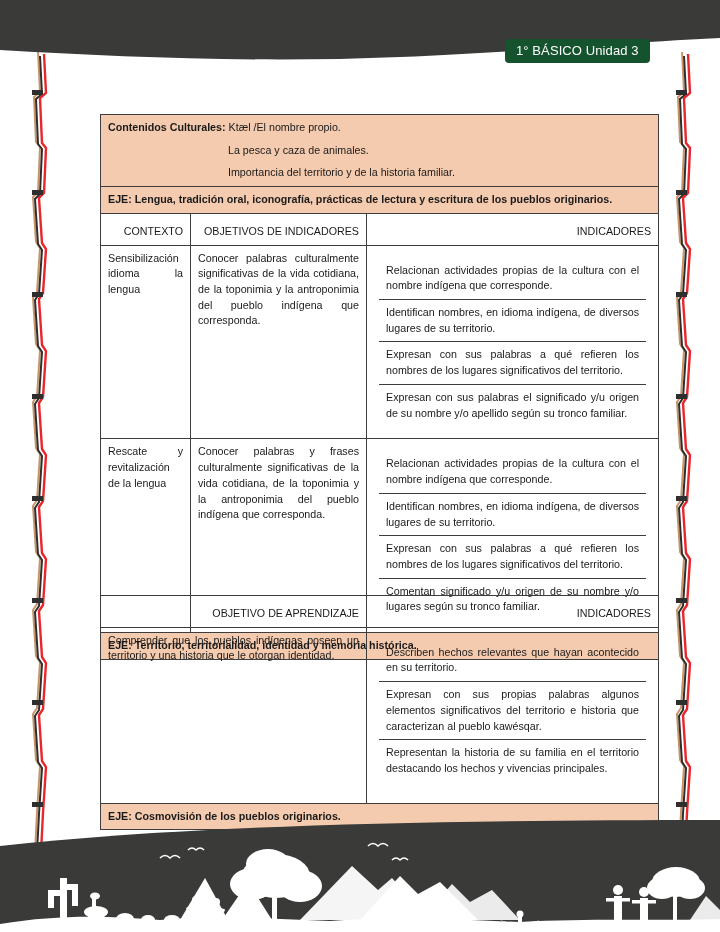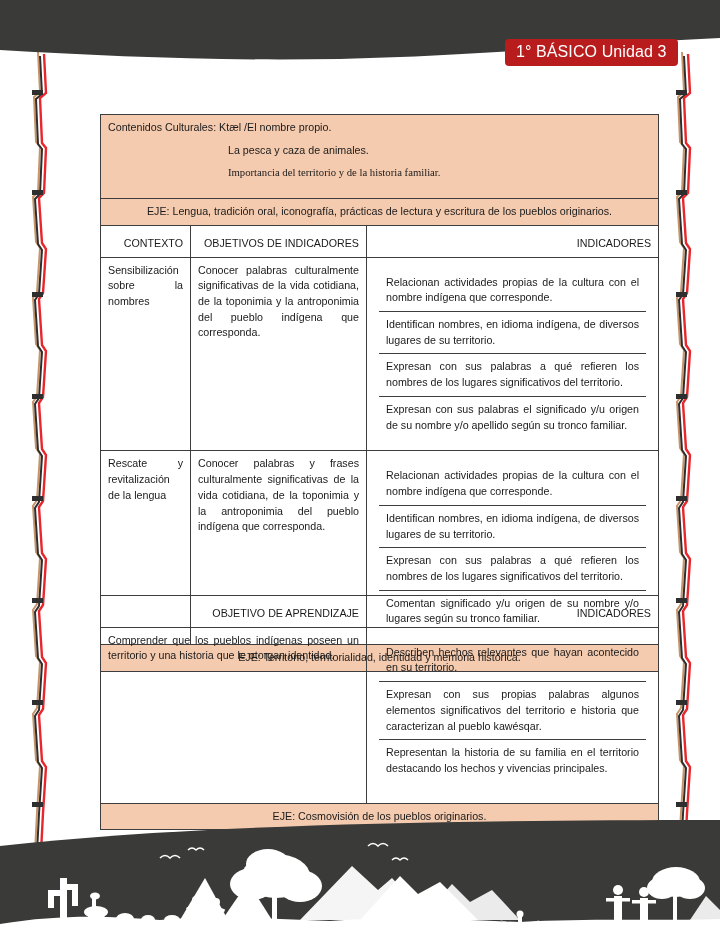--- a/index.html
+++ b/index.html
@@ -22,23 +22,23 @@
     width: 720px; height: 80px;
     z-index: 5;
     pointer-events: none;
   }
   .top-banner svg { display: block; }
 
   .unit-badge {
     position: absolute;
     top: 39px;
     left: 505px;
-    background: #b91c1c;
+    background: #14532d;
     color: #ffffff;
-    font-size: 16px;
+    font-size: 13px;
     padding: 4px 11px 5px 11px;
     border-radius: 4px;
     letter-spacing: 0.1px;
     white-space: nowrap;
     z-index: 7;
   }
   .badge-stem {
     position: absolute;
     left: 593px;
     top: 28px;
@@ -89,28 +89,27 @@
     border: 1px solid #3d3d3d;
     padding: 5px 7px 5px 7px;
     vertical-align: top;
     line-height: 1.47;
   }
 
   .band {
     background: #f5cbaf;
   }
   .band-title {
-    font-weight: normal;
-    text-align: center;
+    font-weight: bold;
   }
   .cc-line {
     padding: 0;
     margin: 0 0 7px 0;
   }
-  .cc-line:last-child { margin-bottom: 12px; font-family: Liberation Serif, serif; }
+  .cc-line:last-child { margin-bottom: 0; }
   .cc-indent {
     padding-left: 120px;
   }
   .eje-row td {
     padding-top: 5px;
   }
   .colhead td {
     padding-top: 10px;
     padding-bottom: 5px;
     text-align: right;
@@ -234,21 +233,21 @@
       <td class="band band-title" colspan="3">EJE: Lengua, tradición oral, iconografía, prácticas de lectura y escritura de los pueblos originarios.</td>
     </tr>
 
     <tr class="colhead">
       <td>CONTEXTO</td>
       <td>OBJETIVOS DE INDICADORES</td>
       <td>INDICADORES</td>
     </tr>
 
     <tr>
-      <td class="ctx-cell">Sensibilización sobre la nombres</td>
+      <td class="ctx-cell">Sensibilización idioma la lengua</td>
       <td class="justify">Conocer palabras culturalmente significativas de la vida cotidiana, de la toponimia y la antroponimia del pueblo indígena que corresponda.</td>
       <td class="nest">
         <table class="inner">
             <tbody>
           <tr>
                 <td>Relacionan actividades propias de la cultura con el nombre indígena que corresponde.</td>
               </tr>
           <tr>
                 <td>Identifican nombres, en idioma indígena, de diversos lugares de su territorio.</td>
               </tr>

